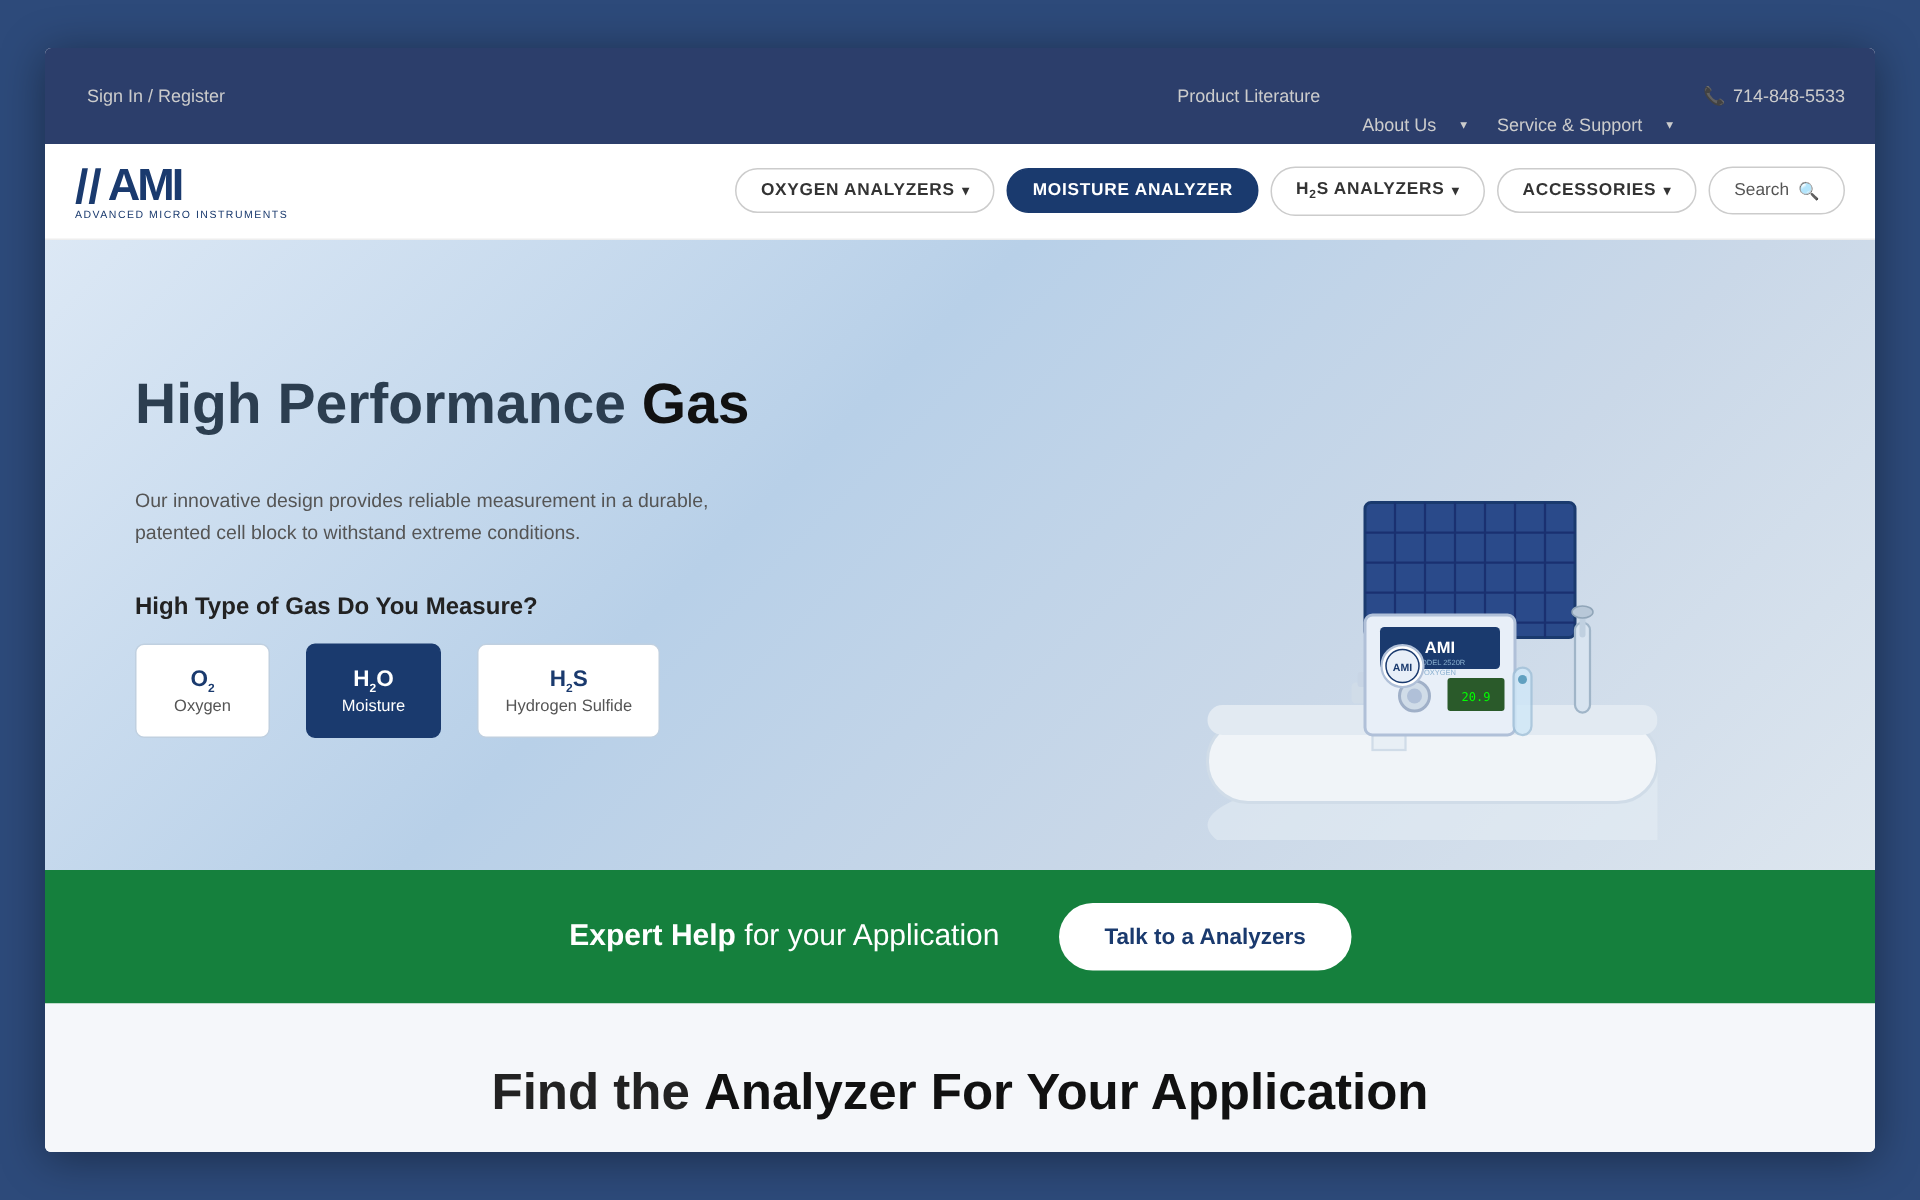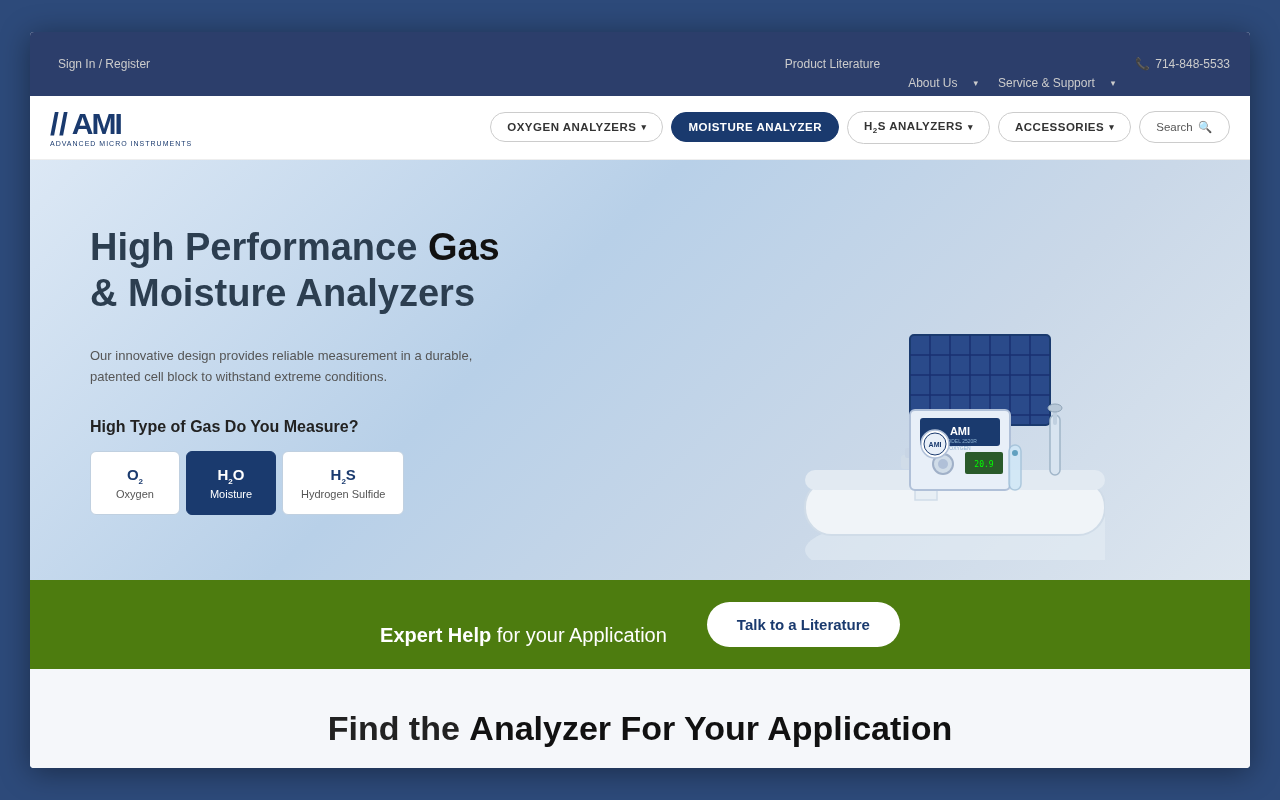--- a/index.html
+++ b/index.html
@@ -151,21 +151,21 @@
       max-width: 420px;
     }
     .gas-question {
       font-size: 16px;
       font-weight: 700;
       color: #222;
       margin-bottom: 15px;
     }
     .gas-buttons {
       display: flex;
-      gap: 6px;
+      gap: 24px;
     }
     .gas-btn {
       border: 1.5px solid #c0d0e0;
       background: #fff;
       border-radius: 6px;
       padding: 14px 18px;
       cursor: pointer;
       text-align: center;
       min-width: 90px;
       transition: all 0.2s;
@@ -208,25 +208,25 @@
     }
 
     
     .instrument-svg {
       width: 380px;
       height: 380px;
     }
 
     
     .expert-banner {
-      background: #4d7c0f;
+      background: #15803d;
       padding: 22px 40px;
       display: flex;
       justify-content: center;
-      align-items: flex-end;
+      align-items: center;
       gap: 40px;
     }
     .expert-text {
       font-size: 20px;
       color: #fff;
     }
     .expert-text .bold {
       font-weight: 900;
     }
     .talk-btn {
@@ -397,21 +397,20 @@
         <ellipse cx="330" cy="228" rx="7" ry="4" fill="#b8c8d8" stroke="#90a5b8" stroke-width="1"></ellipse>
 
         <rect x="284" y="265" width="12" height="45" rx="6" fill="#d0e8f8" stroke="#a0c0d8" stroke-width="1.5" opacity="0.8"></rect>
         <rect x="287" y="270" width="6" height="6" rx="3" fill="#60a0c0"></rect>
       </svg>
     </div>
 
     <div class="hero-content">
       <h1 class="hero-title">
         <span>High Performance <strong class="bold">Gas</strong></span><br>
-        <span>&amp; Moisture Analyzers</span>
       </h1>
       <p class="hero-subtitle">Our innovative design provides reliable measurement in a durable, patented cell block to withstand extreme conditions.</p>
 
       <p class="gas-question">High Type of Gas Do You Measure?</p>
 
       <div class="gas-buttons">
         <button class="gas-btn">
           <span class="gas-btn-formula">O<sub class="o2-sub">2</sub></span>
           <span class="gas-btn-name">Oxygen</span>
         </button>
@@ -424,21 +423,21 @@
           <span class="gas-btn-name">Hydrogen Sulfide</span>
         </button>
       </div>
     </div>
   </div>
 
   <div class="expert-banner">
     <p class="expert-text">
       <strong class="bold">Expert Help</strong><span> for your Application</span>
     </p>
-    <button class="talk-btn">Talk to a Literature</button>
+    <button class="talk-btn">Talk to a Analyzers</button>
   </div>
 
   <div class="find-section">
     <h2 class="find-title">
       <span>Find the </span><strong class="bold">Analyzer For Your Application</strong>
     </h2>
   </div>
 
 </div>
 

